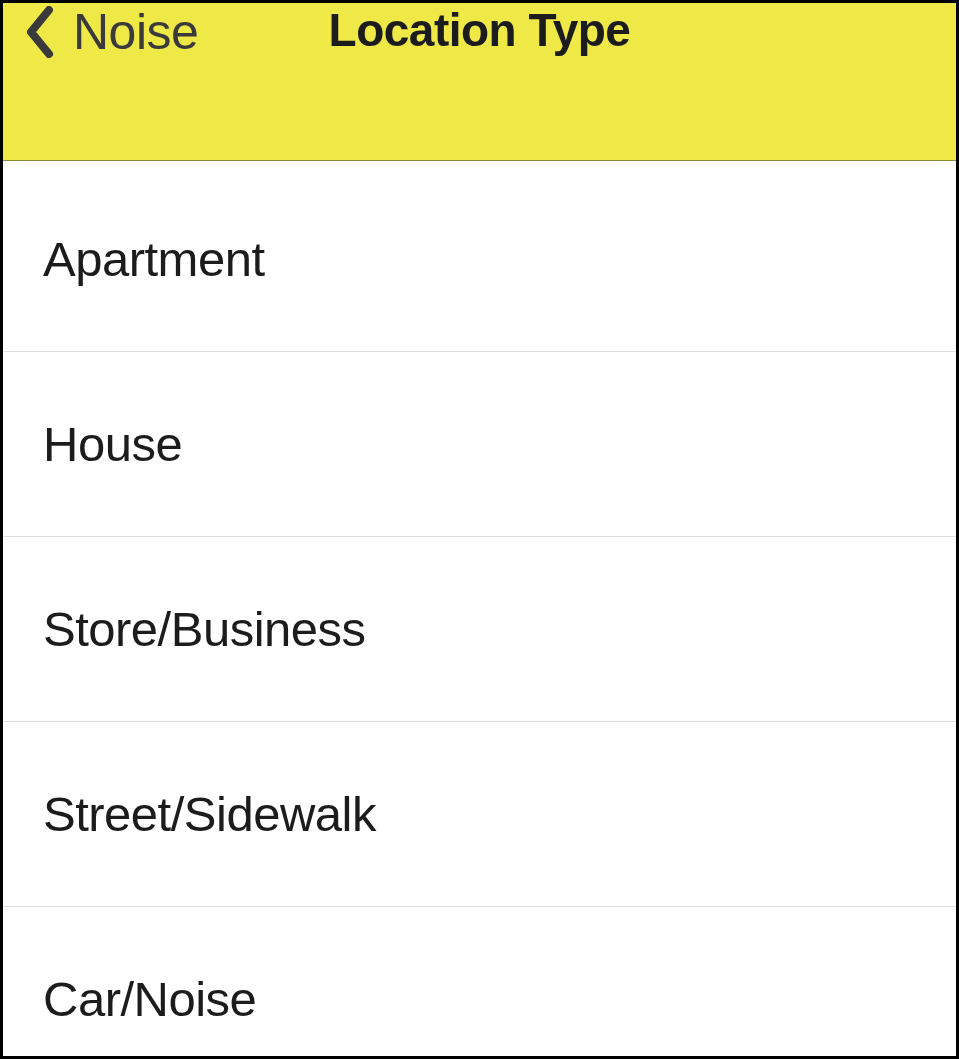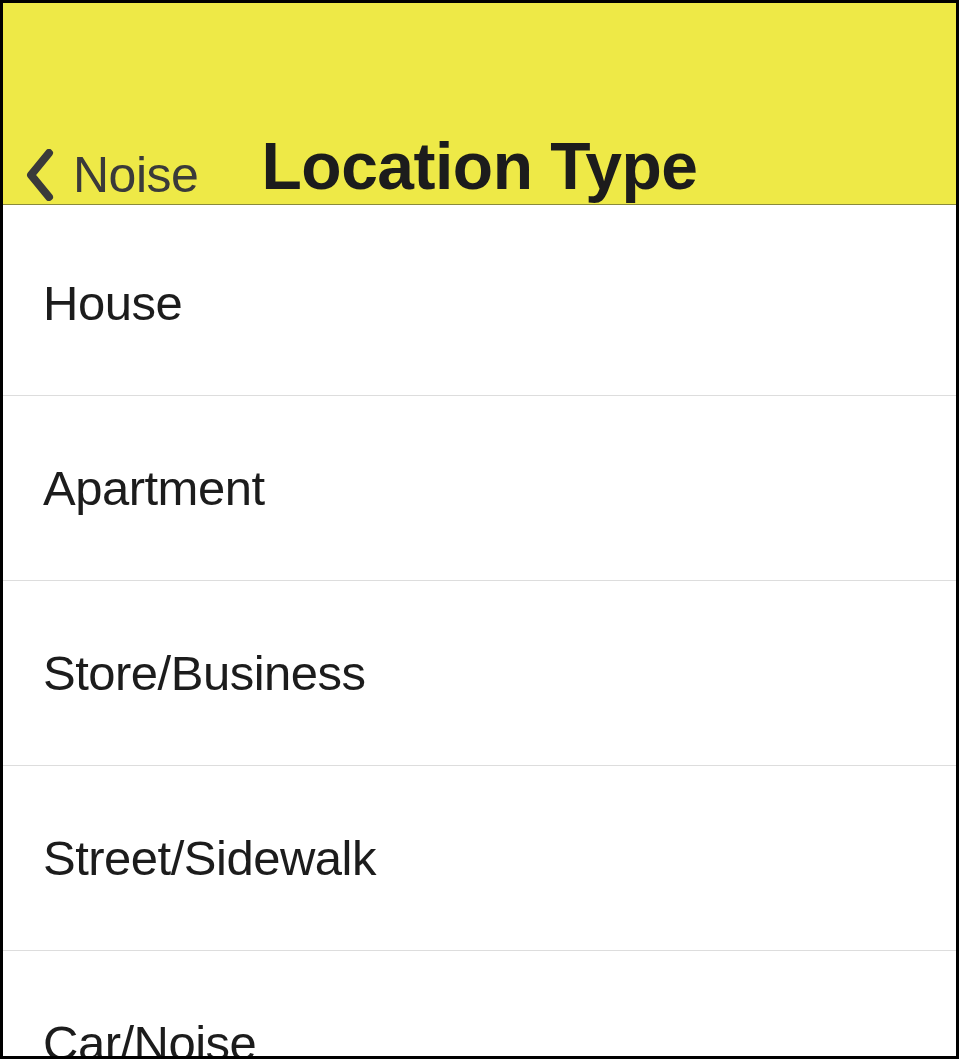--- a/index.html
+++ b/index.html
@@ -10,23 +10,23 @@
     body {
       font-family: -apple-system, BlinkMacSystemFont, "Helvetica Neue", Helvetica, Arial, sans-serif;
       width: 959px;
       height: 1059px;
       border: 3px solid #000;
       background: #fff;
       overflow: hidden;
     }
     .header {
       background: #eee947;
-      height: 202px;
+      height: 158px;
       display: flex;
-      align-items: flex-end;
+      align-items: flex-start;
       border-bottom: 1px solid #8a8a3a;
       position: relative;
     }
     .back-button {
       display: flex;
       align-items: center;
       position: absolute;
       left: 20px;
       cursor: pointer;
       color: #3a3a3a;
@@ -38,21 +38,21 @@
     }
     .back-label {
       font-size: 50px;
       font-weight: 400;
       color: #3a3a3a;
       letter-spacing: -0.5px;
     }
     .title {
       width: 100%;
       text-align: center;
-      font-size: 66px;
+      font-size: 46px;
       font-weight: 700;
       color: #1c1c1c;
       letter-spacing: -0.5px;
     }
     .list {
       background: #fff;
     }
     .list-item {
       padding: 64px 0 64px 40px;
       font-size: 49px;
@@ -77,24 +77,24 @@
     <svg class="chevron-left" viewBox="0 0 32 52" fill="none">
       <polyline points="26,4 8,26 26,48" stroke="#3a3a3a" stroke-width="8" stroke-linecap="round" stroke-linejoin="round"></polyline>
     </svg>
     <span class="back-label">Noise</span>
   </div>
   <div class="title">Location Type</div>
 </div>
 
 <div class="list">
   <div class="list-item">
-    <span>House</span>
+    <span>Apartment</span>
   </div>
   <div class="list-item">
-    <span>Apartment</span>
+    <span>House</span>
   </div>
   <div class="list-item">
     <span>Store/Business</span>
   </div>
   <div class="list-item">
     <span>Street/Sidewalk</span>
   </div>
   <div class="list-item">
     <span>Car/Noise</span>
   </div>

